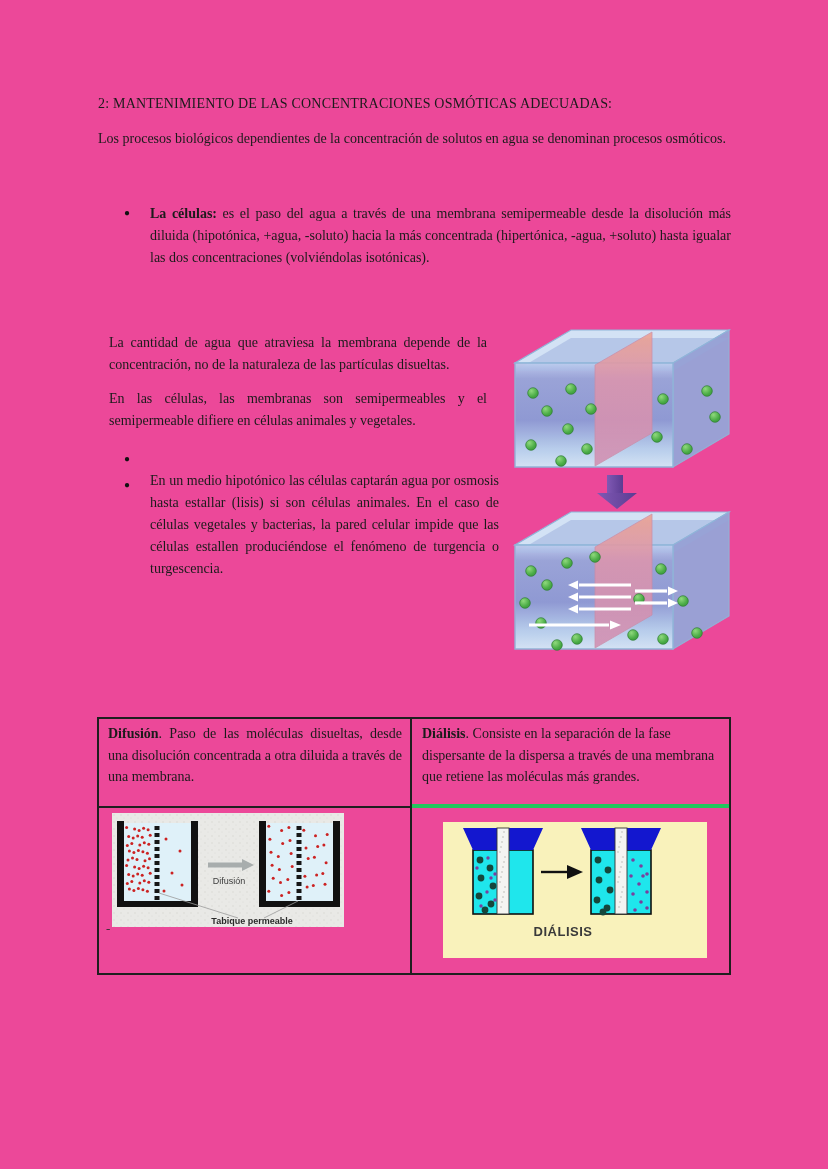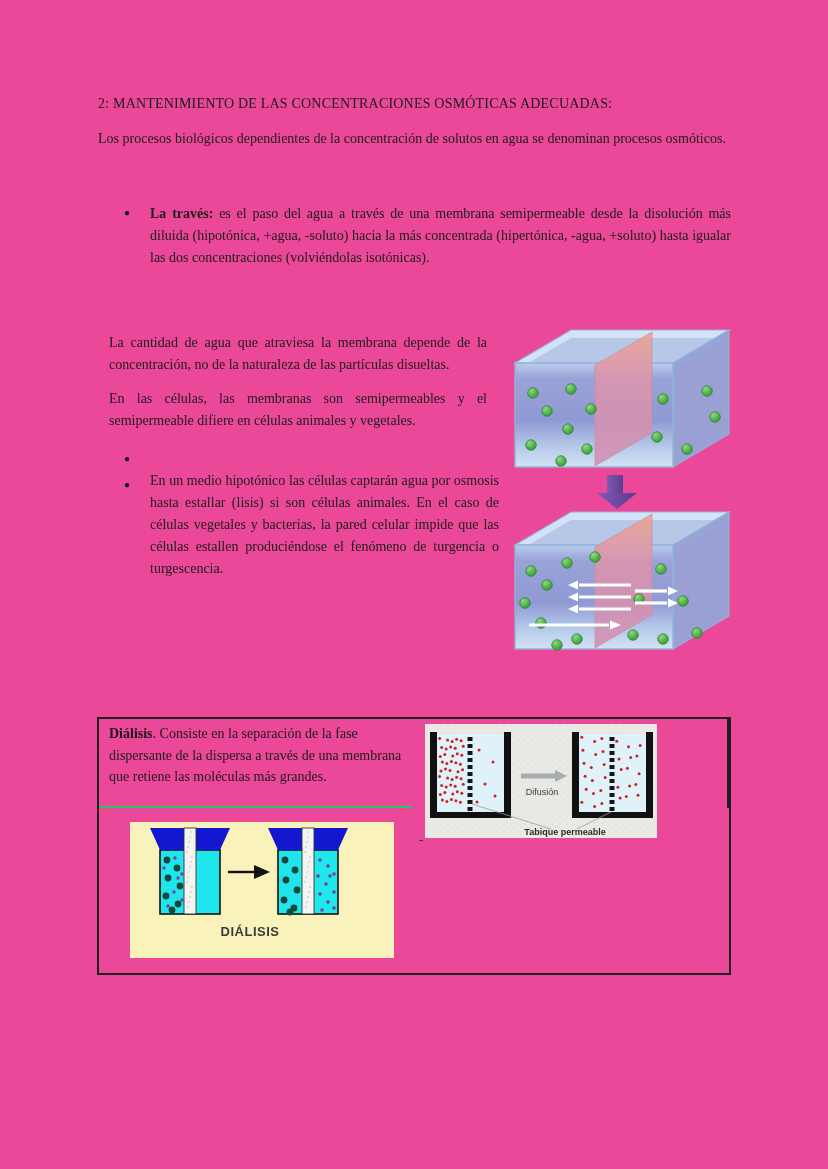--- a/index.html
+++ b/index.html
@@ -26,40 +26,40 @@
   .subbullet p{flex:1;text-align:justify;margin:0;}
   .fig-osmosis{left:511px;top:317px;width:228px;height:340px;}
   .dtable{
     left:97px;top:717px;width:634px;height:258px;border:2px solid #1f1f1f;
     box-sizing:border-box;display:grid;grid-template-columns:313px 1fr;
     grid-template-rows:89px 1fr;
   }
   .cell{font-size:14px;line-height:21.7px;box-sizing:border-box;}
   .c-tl{border-right:2px solid #1f1f1f;border-bottom:2px solid #1f1f1f;
         padding:4px 8px 0 9px;text-align:justify;}
-  .c-tr{border-bottom:2px solid #22c55e;padding:4px 10px 16px 10px;}
+  .c-tr{border-bottom:4px solid #22c55e;padding:4px 10px 16px 10px;}
   .c-bl{border-right:2px solid #1f1f1f;position:relative;}
   .c-br{position:relative;}
   .fig-diff{position:absolute;left:13px;top:5px;}
   .diff-dash{position:absolute;left:7px;top:110px;font-size:13px;color:#333;}
   .fig-dial{position:absolute;left:31px;top:8px;}
   .figtext{font-family:"Liberation Sans",sans-serif;}
 </style>
 </head>
 <body>
 
 <div class="page">
 
   <h1 class="abs title">2: MANTENIMIENTO DE LAS CONCENTRACIONES OSMÓTICAS ADECUADAS:</h1>
 
   <p class="abs intro">Los procesos biológicos dependientes de la concentración de solutos en agua se denominan procesos osmóticos.</p>
 
   <div class="abs bullet-row">
     <span class="bullet-marker">●</span>
-    <p class="bullet-text"><b>La través:</b><span> es el paso del agua a través de una membrana semipermeable desde la disolución más diluida (hipotónica, +agua, -soluto) hacia la más concentrada (hipertónica, -agua, +soluto) hasta igualar las dos concentraciones (volviéndolas isotónicas).</span></p>
+    <p class="bullet-text"><b>La células:</b><span> es el paso del agua a través de una membrana semipermeable desde la disolución más diluida (hipotónica, +agua, -soluto) hacia la más concentrada (hipertónica, -agua, +soluto) hasta igualar las dos concentraciones (volviéndolas isotónicas).</span></p>
   </div>
 
   <div class="abs leftcol">
     <p>La cantidad de agua que atraviesa la membrana depende de la concentración, no de la naturaleza de las partículas disueltas.</p>
     <p>En las células, las membranas son semipermeables y el semipermeable difiere en células animales y vegetales.</p>
     <div class="subbullet">
       <span class="bullet-marker">●</span>
     </div>
     <div class="subbullet">
       <span class="bullet-marker">●</span>
@@ -146,20 +146,21 @@
           <polygon points="157,87.5 167,92 157,96.5" fill="#fff"></polygon>
           <line x1="124" y1="104" x2="156" y2="104" stroke="#fff" stroke-width="3.2"></line>
           <polygon points="157,99.5 167,104 157,108.5" fill="#fff"></polygon>
           <line x1="18" y1="126" x2="98" y2="126" stroke="#fff" stroke-width="3.2"></line>
           <polygon points="99,121.5 110,126 99,130.5" fill="#fff"></polygon>
         </g>
     </svg>
   </div>
 
   <div class="abs dtable">
+    <div class="cell c-tl"><b>Difusión</b><span>. Paso de las moléculas disueltas, desde una disolución concentrada a otra diluida a través de una membrana.</span></div>
     <div class="cell c-tr"><b>Diálisis</b><span>. Consiste en la separación de la fase dispersante de la dispersa a través de una membrana que retiene las moléculas más grandes.</span></div>
 
     <div class="cell c-bl">
       <svg class="fig-diff" width="232" height="124" viewBox="0 0 232 124">
         <defs>
           <pattern id="speck" width="7" height="7" patternUnits="userSpaceOnUse">
             <rect width="7" height="7" fill="#e9e9e6"></rect>
             <circle cx="2" cy="2" r=".7" fill="#d7d7d2"></circle>
             <circle cx="5" cy="5" r=".6" fill="#dddcd7"></circle>
           </pattern>

